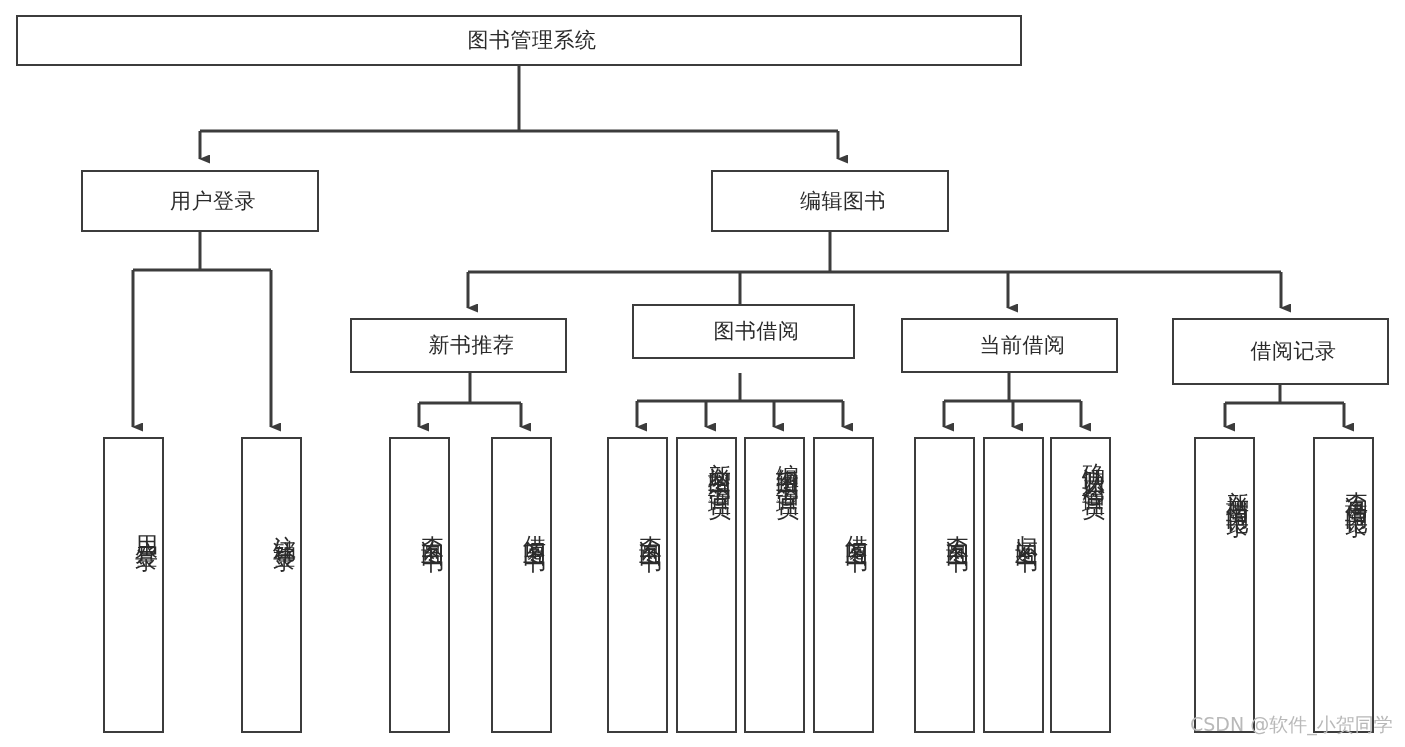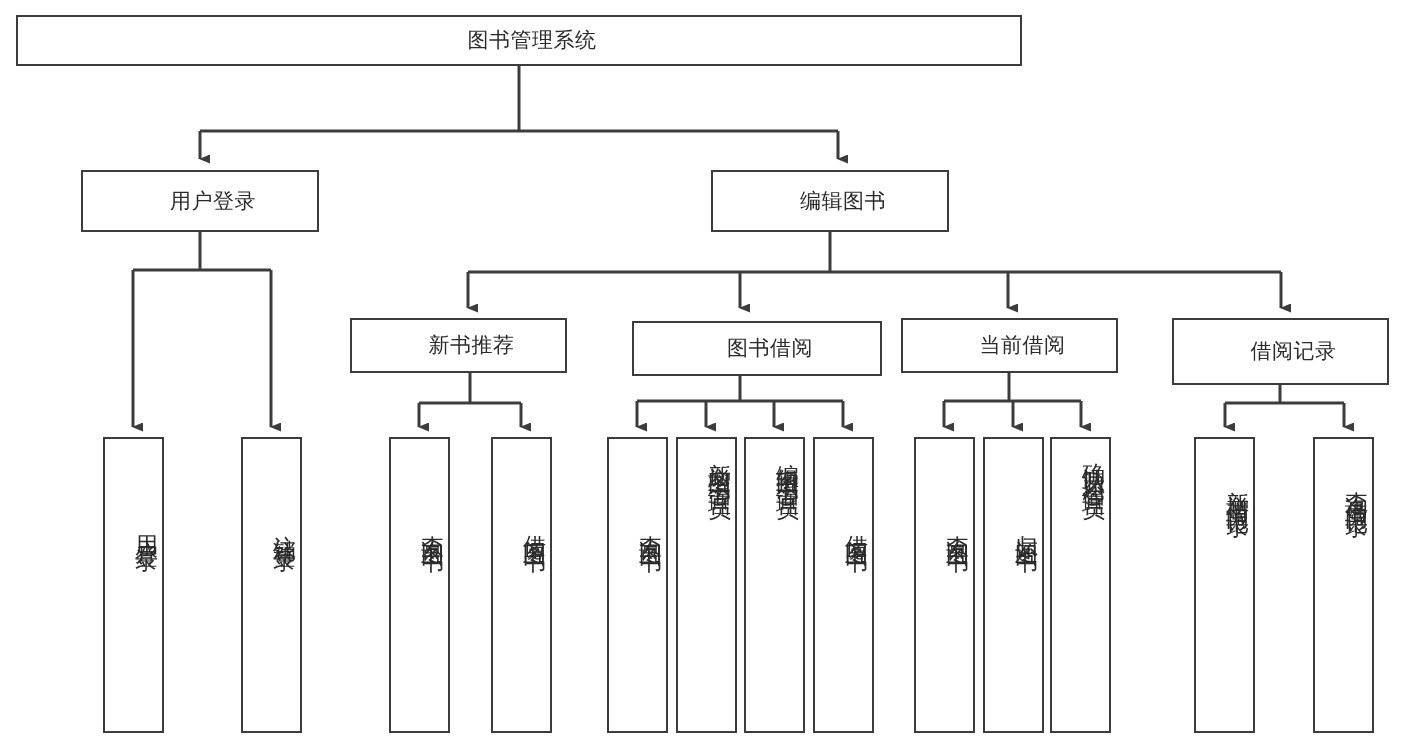--- a/index.html
+++ b/index.html
@@ -127,21 +127,21 @@
   <div class="node horiz" style="left:81px; top:170px; width:238px; height:62px;">
     <span class="node-label">用户登录</span>
   </div>
   <div class="node horiz" style="left:711px; top:170px; width:238px; height:62px;">
     <span class="node-label">编辑图书</span>
   </div>
 
   <div class="node horiz" style="left:350px; top:318px; width:217px; height:55px;">
     <span class="node-label">新书推荐</span>
   </div>
-  <div class="node horiz" style="left:632px; top:321px; width:250px; height:55px;">
+  <div class="node horiz" style="left:632px; top:304px; width:223px; height:55px;">
     <span class="node-label">图书借阅</span>
   </div>
   <div class="node horiz" style="left:901px; top:318px; width:217px; height:55px;">
     <span class="node-label">当前借阅</span>
   </div>
   <div class="node horiz" style="left:1172px; top:318px; width:217px; height:67px;">
     <span class="node-label">借阅记录</span>
   </div>
 
   <div class="node vert" style="left:103px; top:437px; width:61px; height:296px; padding-top:78px;">
@@ -181,14 +181,15 @@
     <span class="node-label">确认归还（管理员）</span>
   </div>
 
   <div class="node vert" style="left:1194px; top:437px; width:61px; height:296px; padding-top:34px;">
     <span class="node-label">新增借阅记录</span>
   </div>
   <div class="node vert" style="left:1313px; top:437px; width:61px; height:296px; padding-top:34px;">
     <span class="node-label">查询借阅记录</span>
   </div>
 
+  <div class="watermark" style="left:1190px; top:712px;">CSDN @软件_小贺同学</div>
 
 </div>
 
 </body></html>

